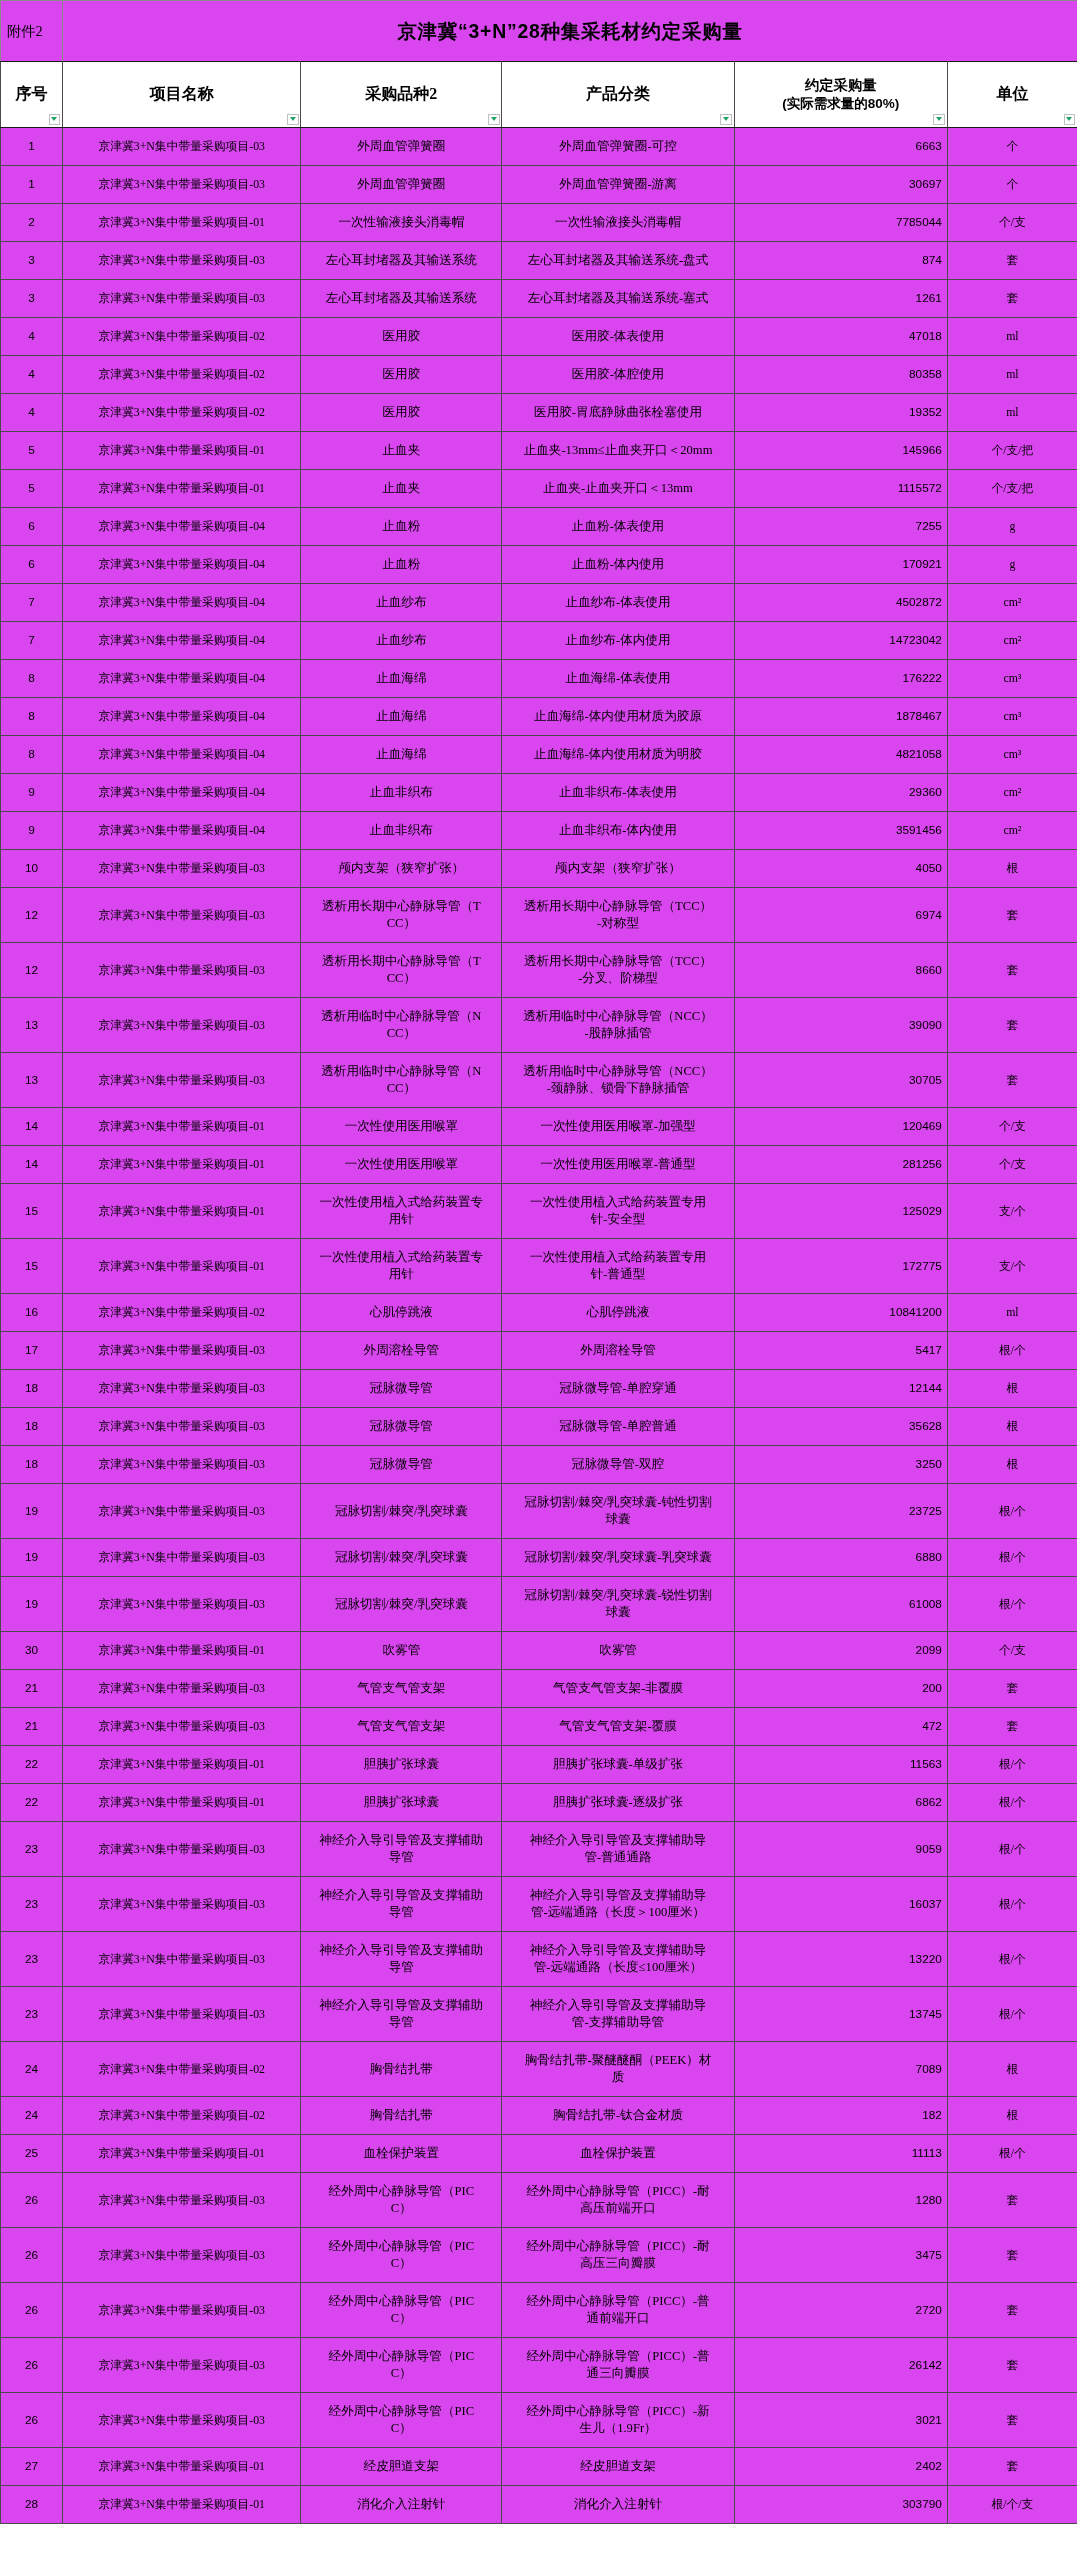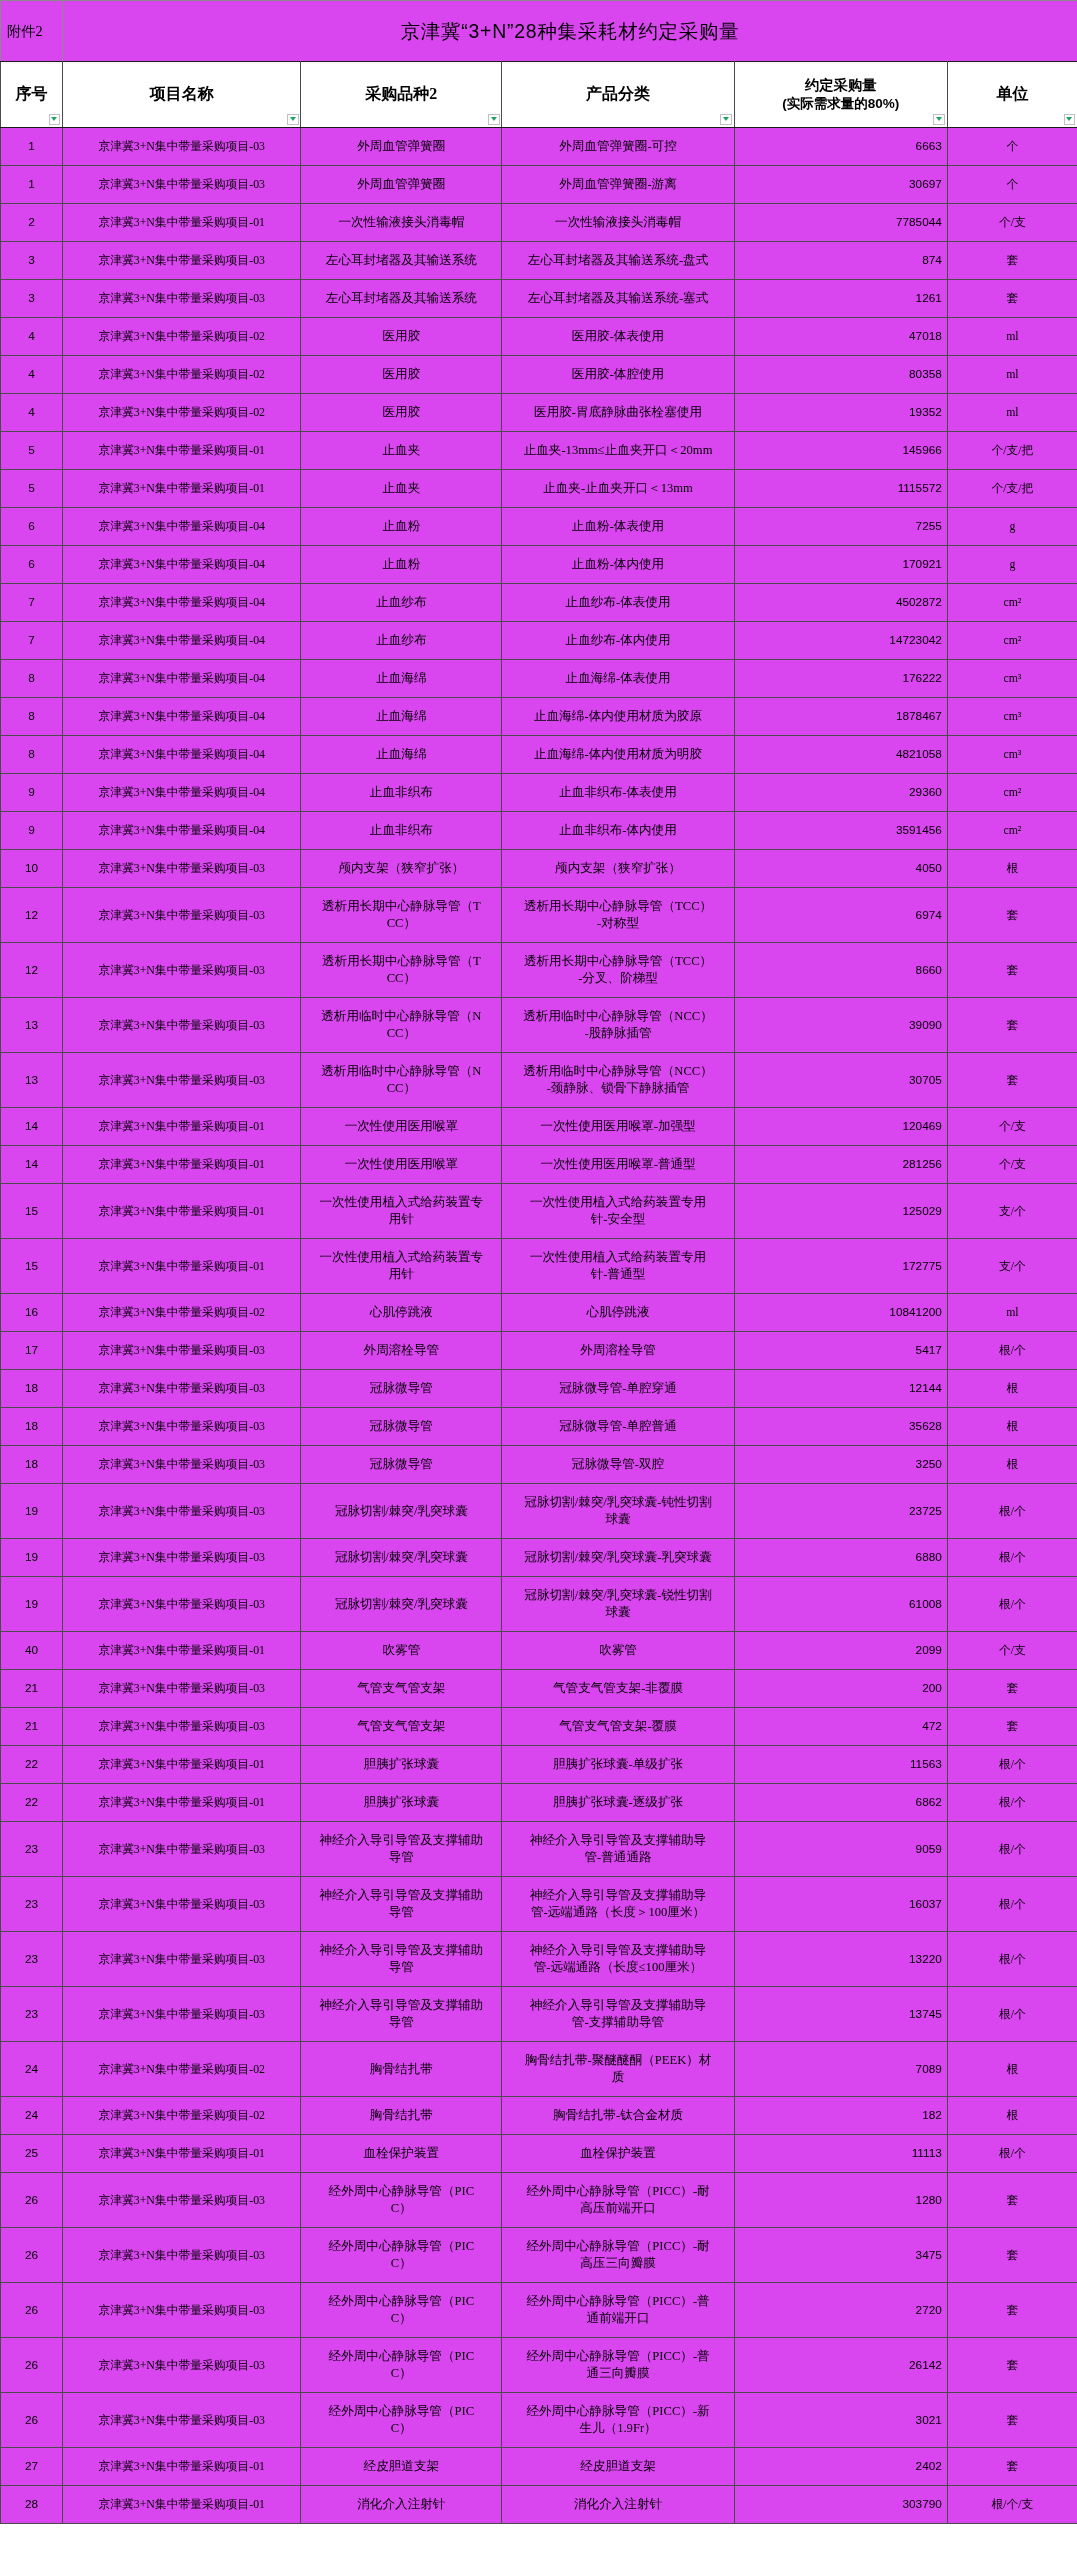--- a/index.html
+++ b/index.html
@@ -25,21 +25,21 @@
     border-right:0.8px solid #8a8a8a;
     display:flex; align-items:center;
     padding-left:5.9px;
     font-size:14.3px;
     font-family:"Liberation Serif", serif;
   }
   .title-cell {
     flex:1;
     display:flex; align-items:center; justify-content:center;
     font-family:"Liberation Sans", sans-serif;
-    font-weight:normal;
+    font-weight:bold;
     font-size:19.4px;
     letter-spacing:0.8px;
   }
 
   
   table {
     width:1078px;
     border-collapse:collapse;
     table-layout:fixed;
     border:1.7px solid #1a1a1a;
@@ -442,21 +442,21 @@
         </tr>
         <tr>
           <td class="c0">19</td>
           <td class="c1">京津冀3+N集中带量采购项目-03</td>
           <td class="c2">冠脉切割/棘突/乳突球囊</td>
           <td class="c3">冠脉切割/棘突/乳突球囊-锐性切割球囊</td>
           <td class="c4">61008</td>
           <td class="c5">根/个</td>
         </tr>
         <tr>
-          <td class="c0">40</td>
+          <td class="c0">30</td>
           <td class="c1">京津冀3+N集中带量采购项目-01</td>
           <td class="c2">吹雾管</td>
           <td class="c3">吹雾管</td>
           <td class="c4">2099</td>
           <td class="c5">个/支</td>
         </tr>
         <tr>
           <td class="c0">21</td>
           <td class="c1">京津冀3+N集中带量采购项目-03</td>
           <td class="c2">气管支气管支架</td>

